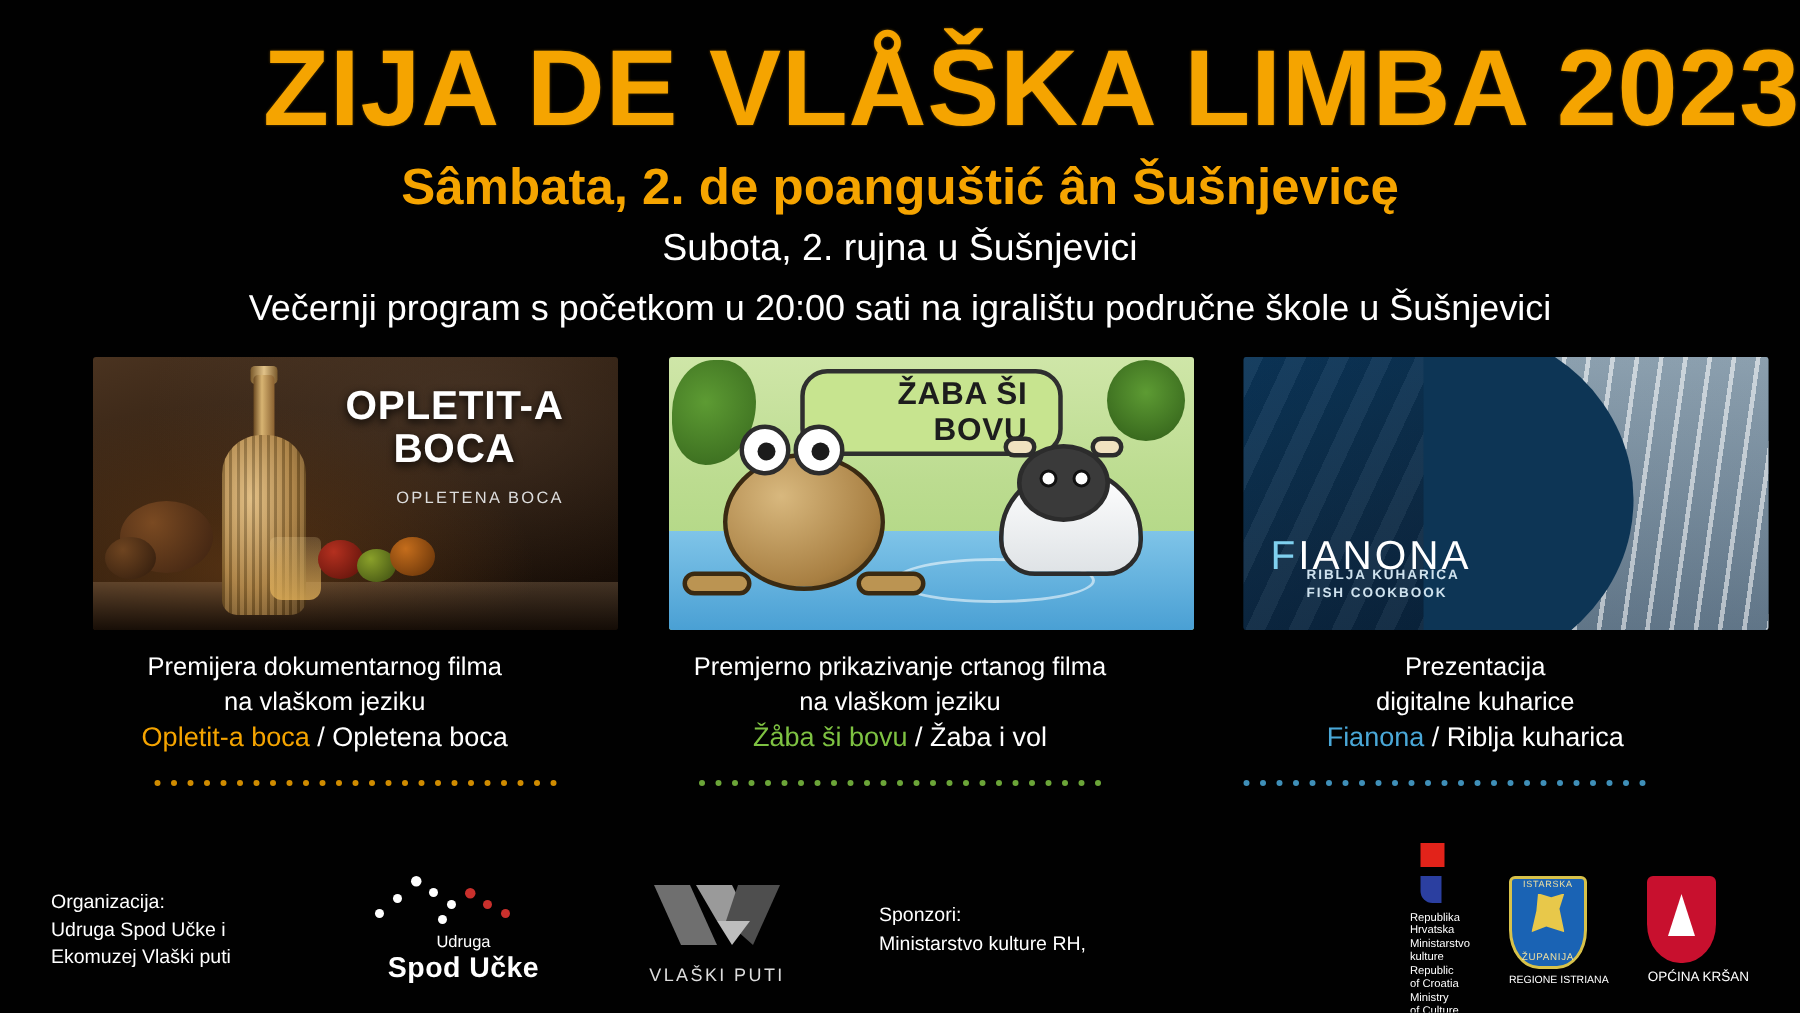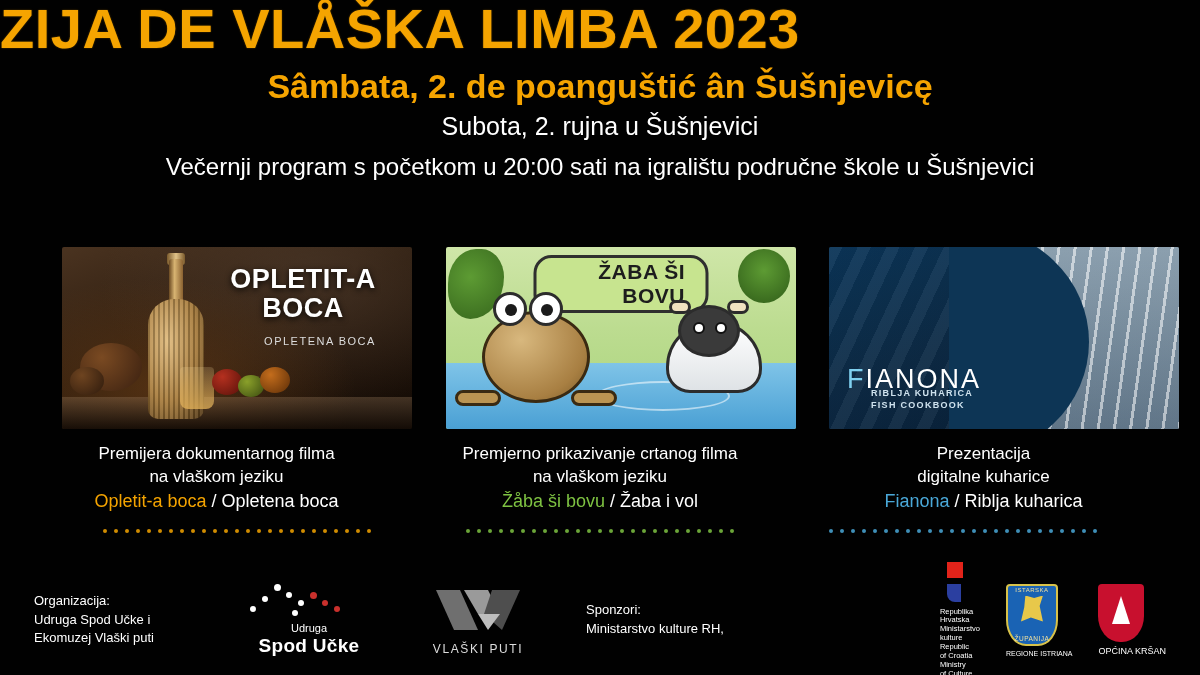--- a/index.html
+++ b/index.html
@@ -11,25 +11,26 @@
   }
   .poster {
     position: relative;
     width: 1200px; height: 675px;
     background: #010101;
     color: #fff;
   }
 
   
   .title-main {
-    text-align: left;
+    text-align: right;
     color: #F5A400;
     font-weight: bold;
-    font-size: 56px;
+    font-size: 72px;
     letter-spacing: 0.5px;
+    padding-top: 22px;
     line-height: 1.05;
     text-shadow: 0 0 2px rgba(245,164,0,0.4);
   }
   .title-sub1 {
     text-align: center;
     color: #ffffff;
     font-weight: bold;
     font-size: 20px;
     margin-top: 10px;
     letter-spacing: 0.3px;
@@ -53,21 +54,21 @@
     font-size: 24px;
     margin-top: 12px;
   }
 
   
   .cards {
     display: flex;
     justify-content: space-between;
     padding: 18px 62px 0 62px;
   }
-  .card { width: 309px; margin-top: 48px; }
+  .card { width: 309px; }
   .thumb {
     width: 350px;
     height: 182px;
     overflow: hidden;
     position: relative;
     border-radius: 2px;
   }
 
   
   .thumb-bottle {

